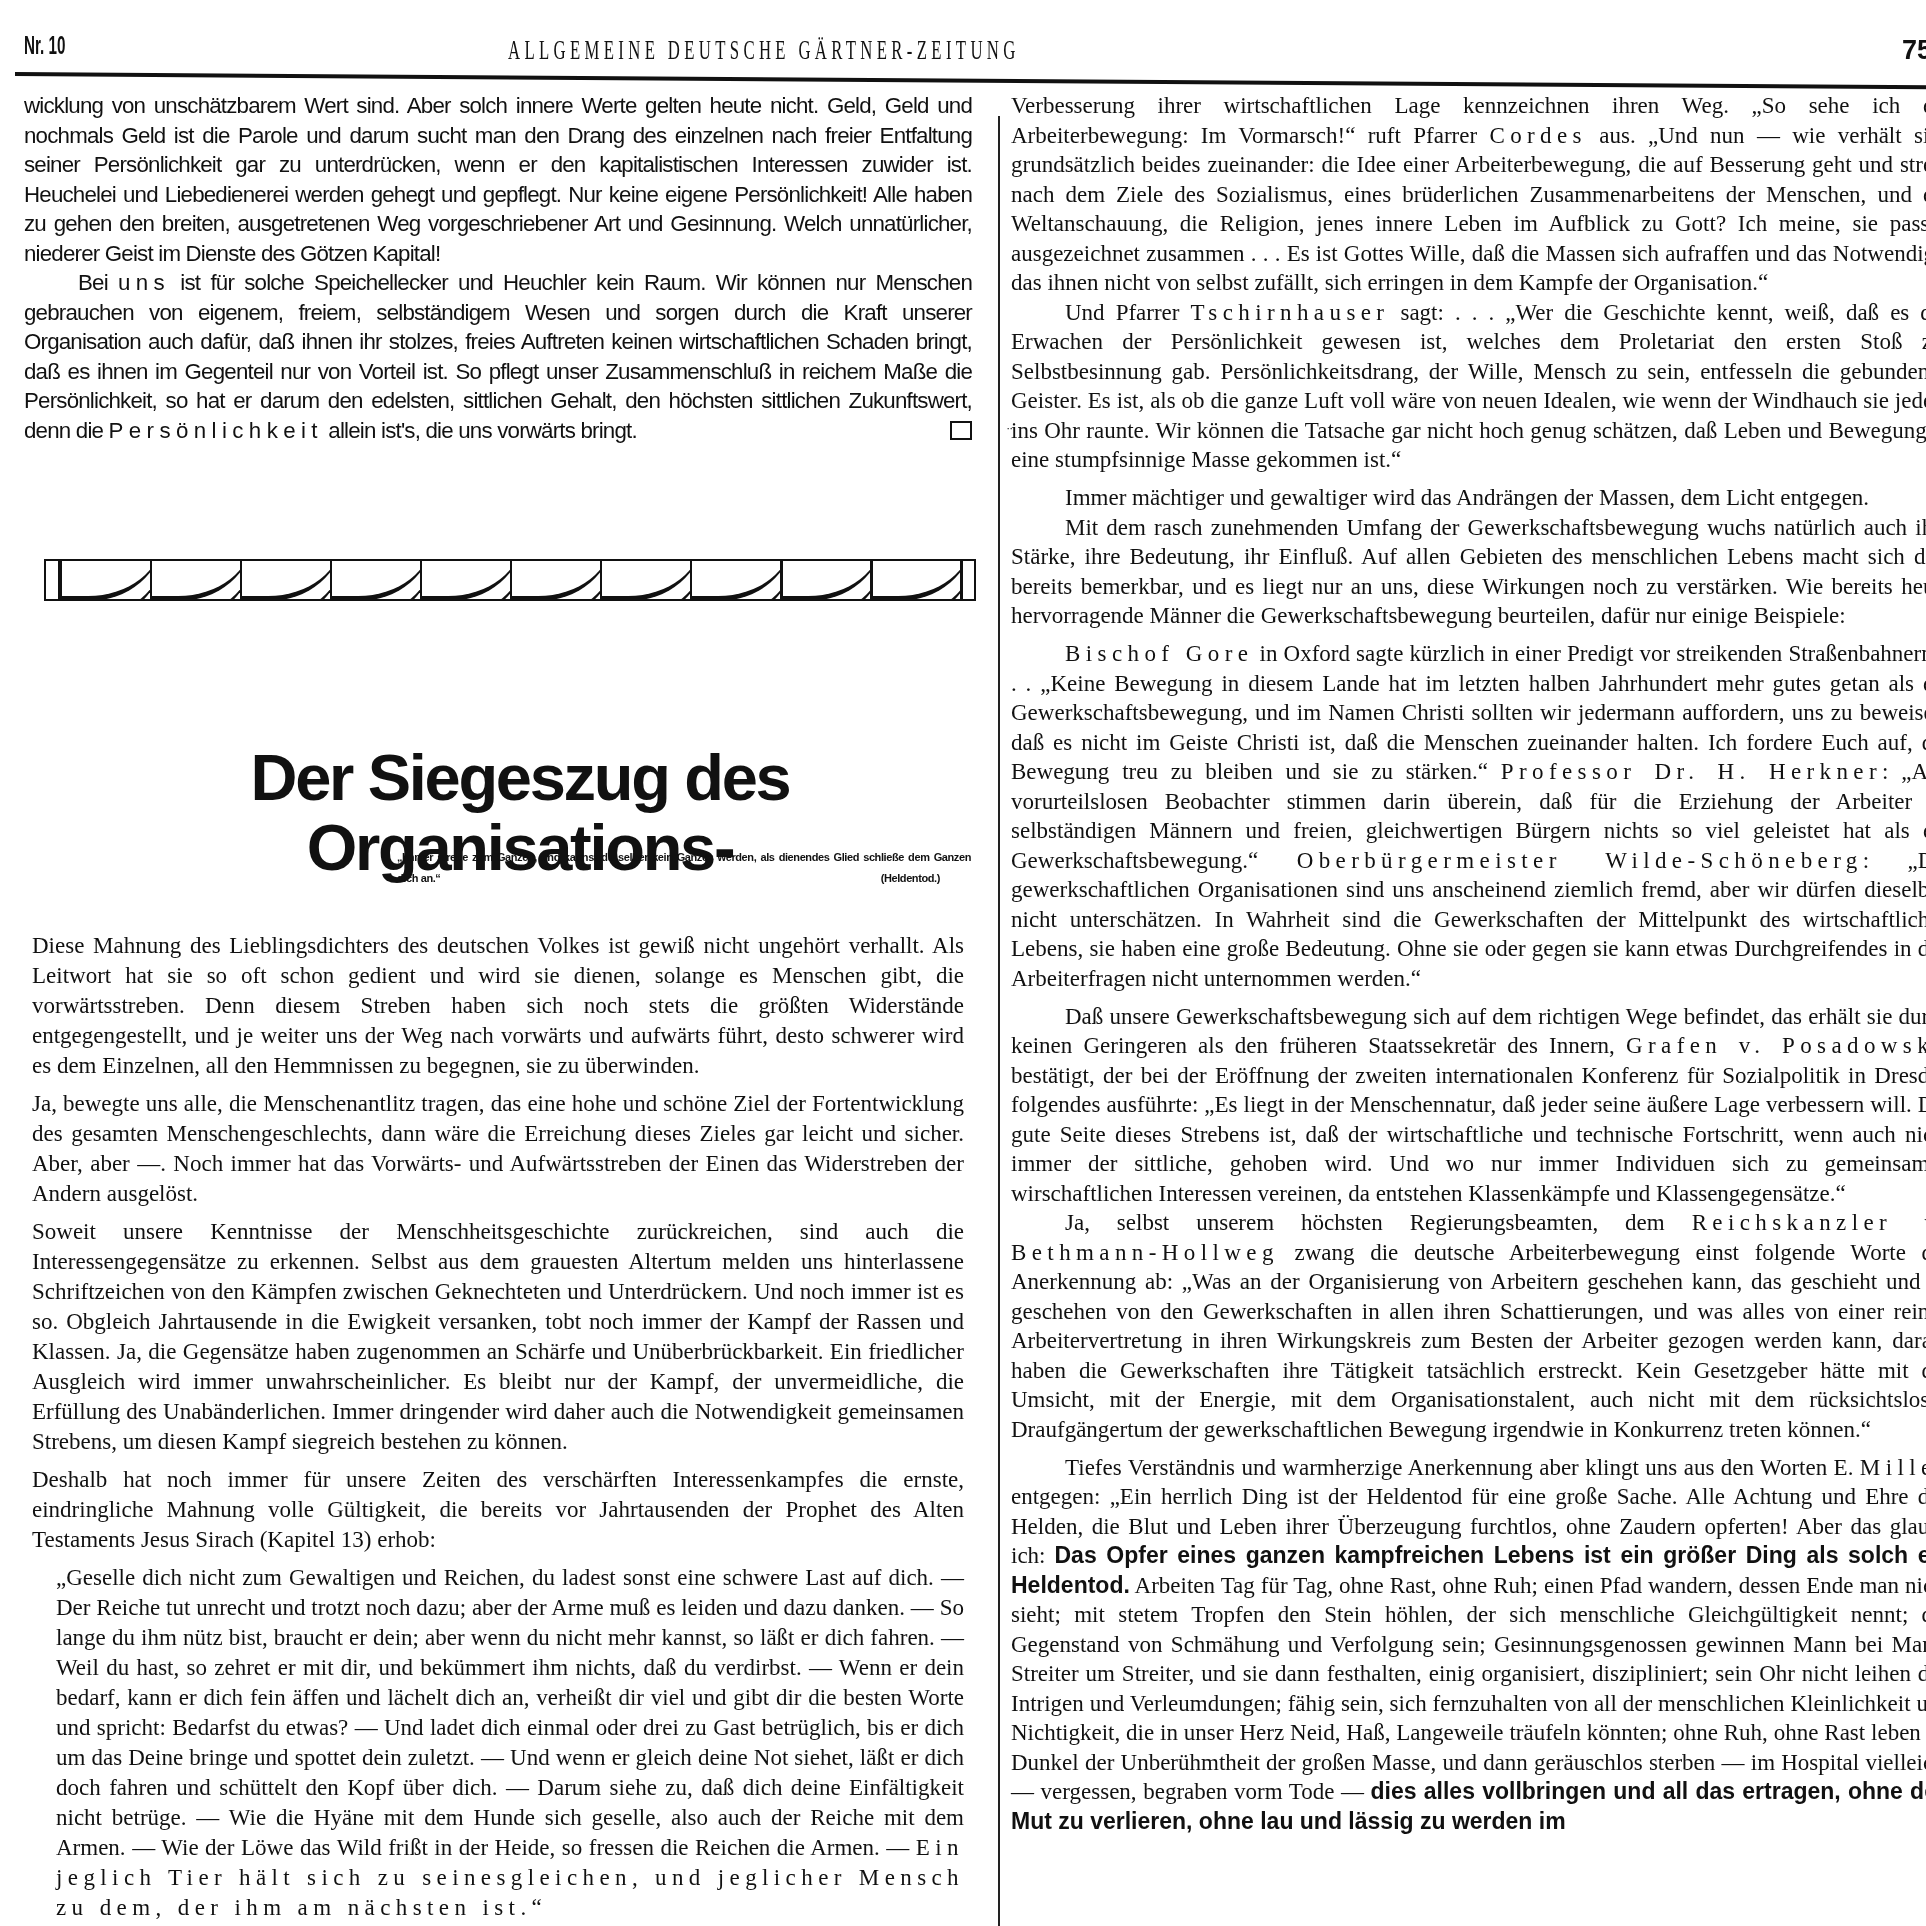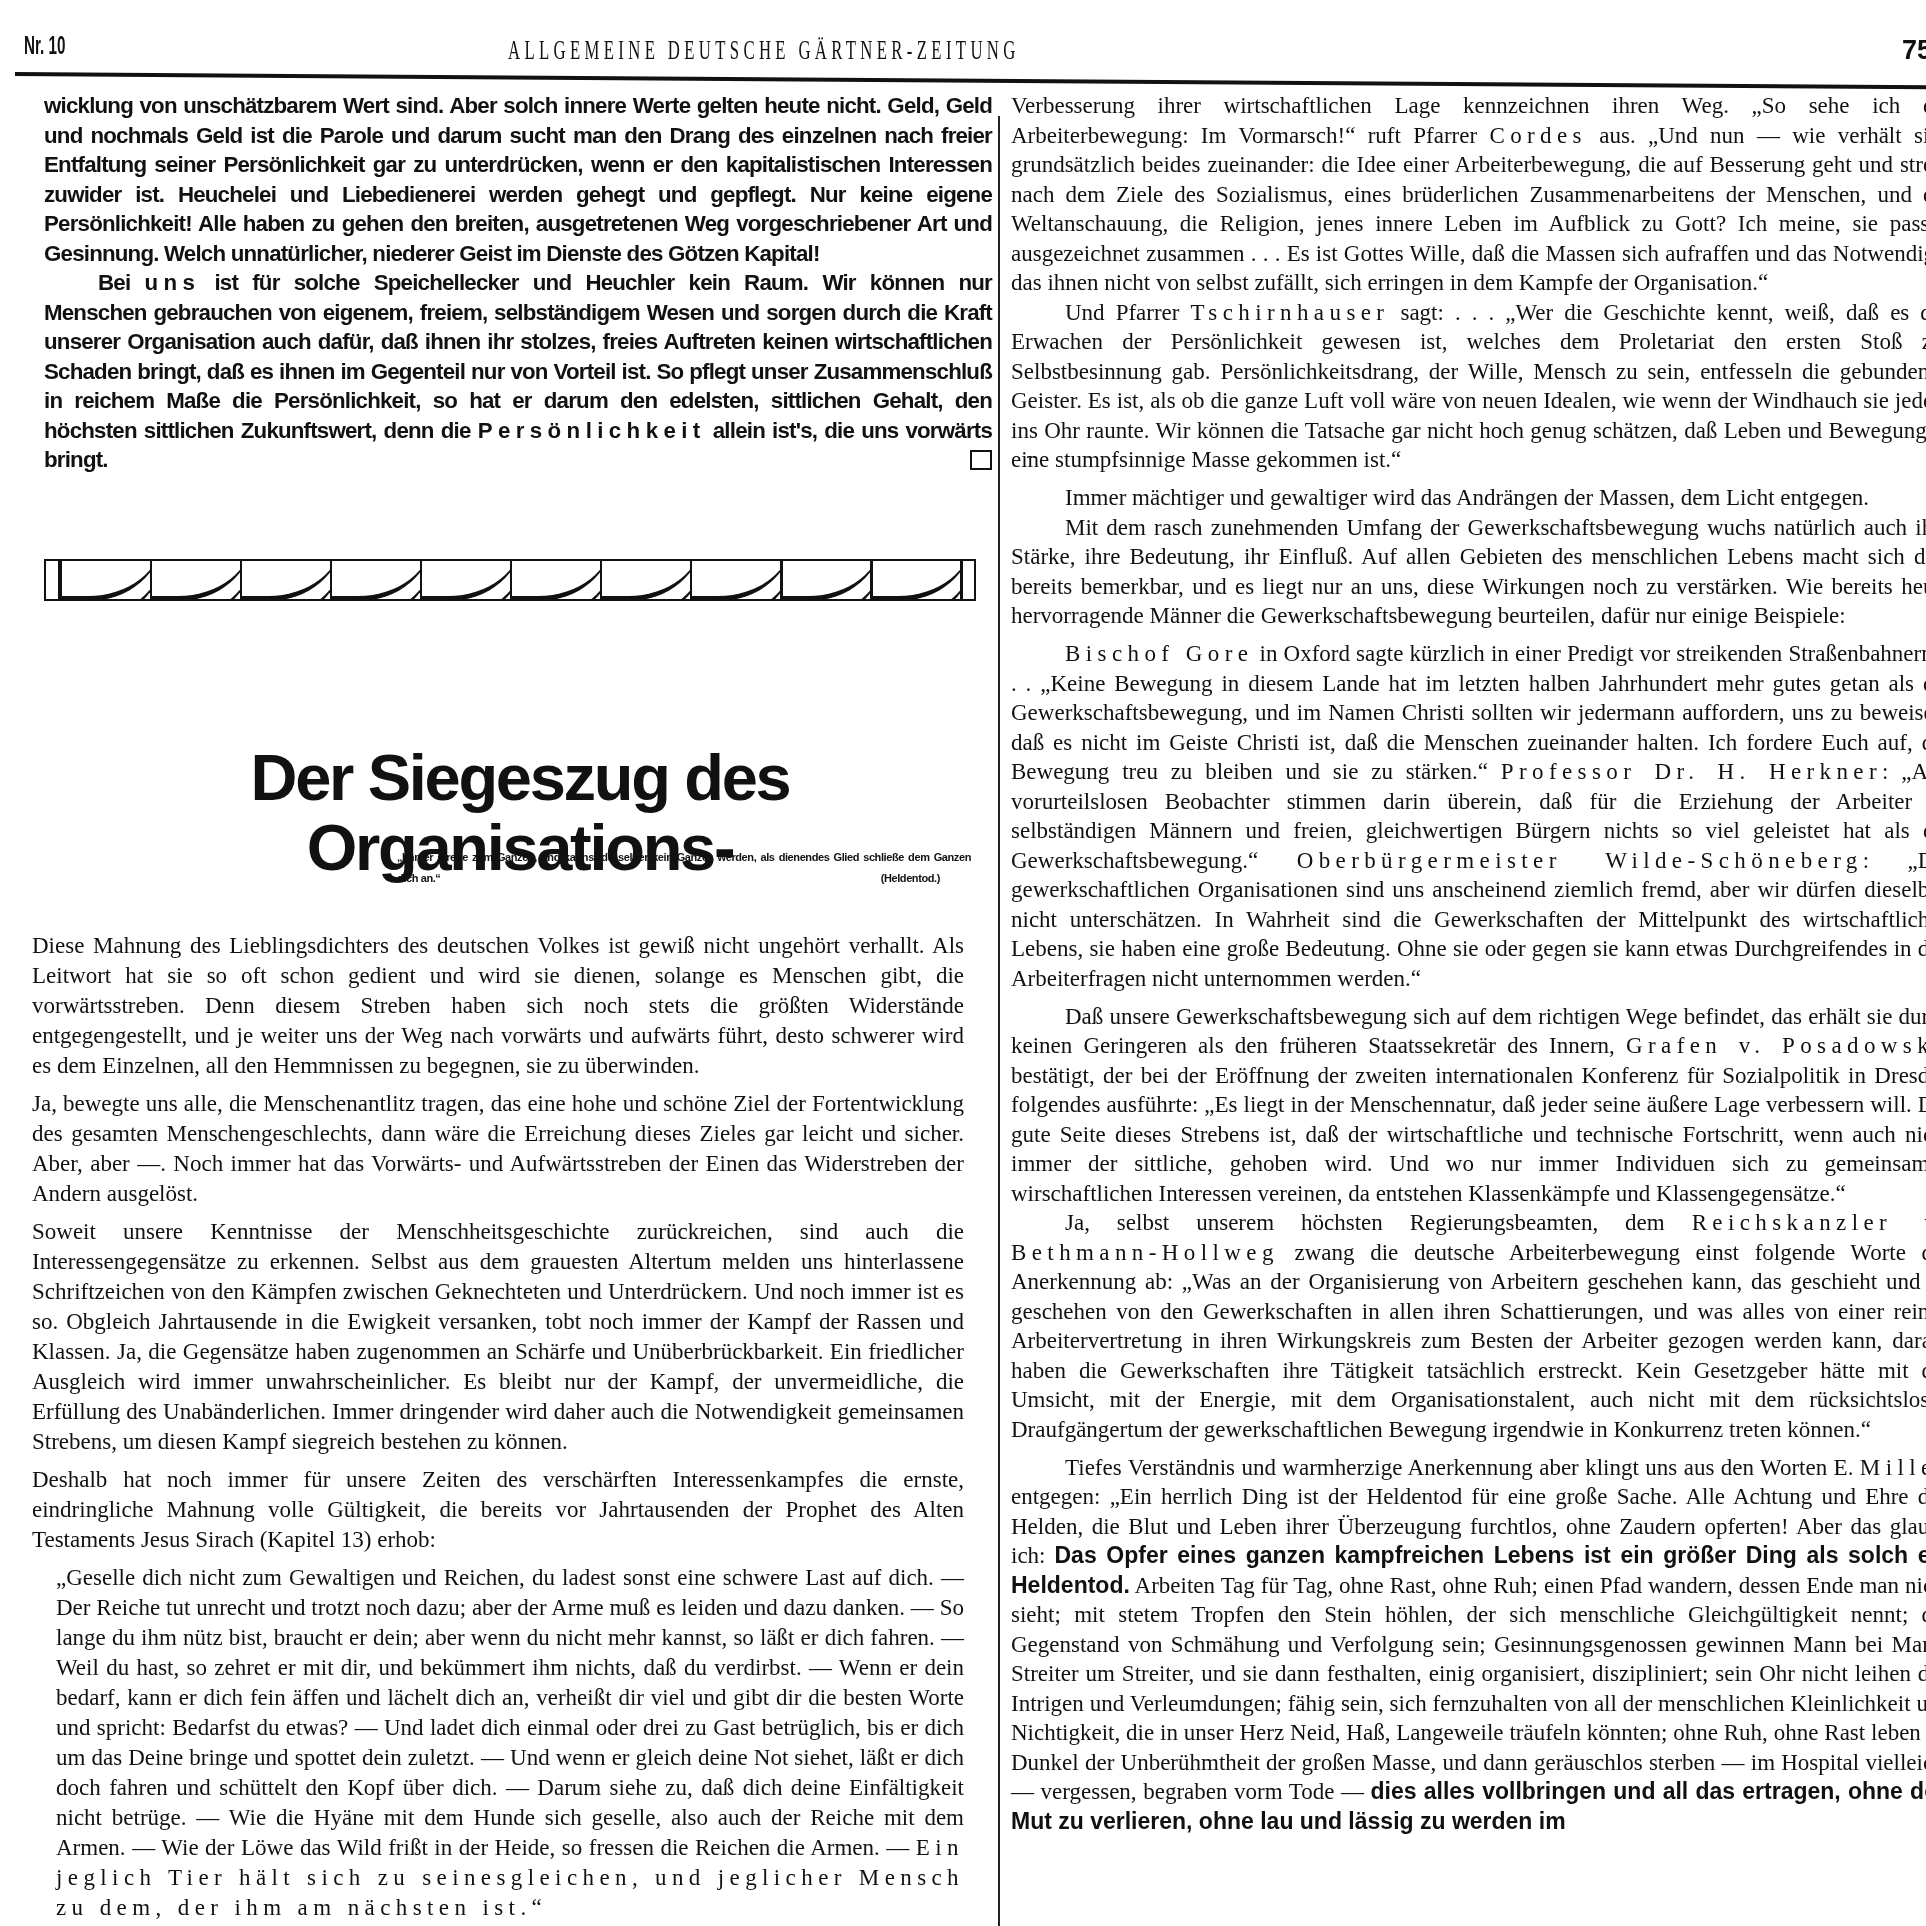--- a/index.html
+++ b/index.html
@@ -13,21 +13,21 @@
   .col { position:absolute; top:91px; font-size:23px; line-height:29.5px; text-align:justify; hyphens:manual; }
   .col p { margin:0; }
   .col .ind { text-indent:54px; }
   .col .gap { margin-top:8.5px; }
   .left { left:24px; width:948px; }
   .right { left:1011px; width:940px; }
   .bold { font-weight:bold; font-family:"Liberation Sans", sans-serif; }
   .sp { letter-spacing:5.4px; }
   .coldiv { position:absolute; left:998px; top:116px; width:1.9px; height:2492px; background:#222; }
 
-  .lead { font-weight:bold; font-family:"Liberation Sans", sans-serif; font-size:22.3px; line-height:29.5px; letter-spacing:-0.8px;margin-left:20px; }
+  .lead { font-weight:normal; font-family:"Liberation Sans", sans-serif; font-size:22.3px; line-height:29.5px; letter-spacing:-0.8px; }
 
   .endmark { display:inline-block; width:17.7px; height:15.4px; border:2.3px solid #111; vertical-align:middle; float:right; margin-top:5.4px; text-align:center; line-height:9.2px; font-size:11.6px; }
 
   .ornament { position:absolute; left:44px; top:559px; width:932px; height:42px; display:flex; }
   .orn-cell { flex:1; border:2.3px solid #111; margin-right:-2.3px; position:relative; overflow:hidden; }
   .orn-cell::before { content:""; position:absolute; left:-15.4px; top:-46px; width:116px; height:100px; border-bottom:5.4px solid #111; border-radius:0 0 60% 0; }
   .orn-cell::after { content:""; position:absolute; left:-23px; top:-65px; width:123px; height:100px; border-bottom:5.4px solid #111; border-radius:0 0 60% 0; }
   .orn-cap { width:11.6px; border:2.3px solid #111; }
 
   .article-title { position:absolute; left:77px; top:743px; width:886px; text-align:center; font-family:"Liberation Sans", sans-serif; font-weight:bold; font-size:65px; line-height:70px; letter-spacing:-2.3px; }

